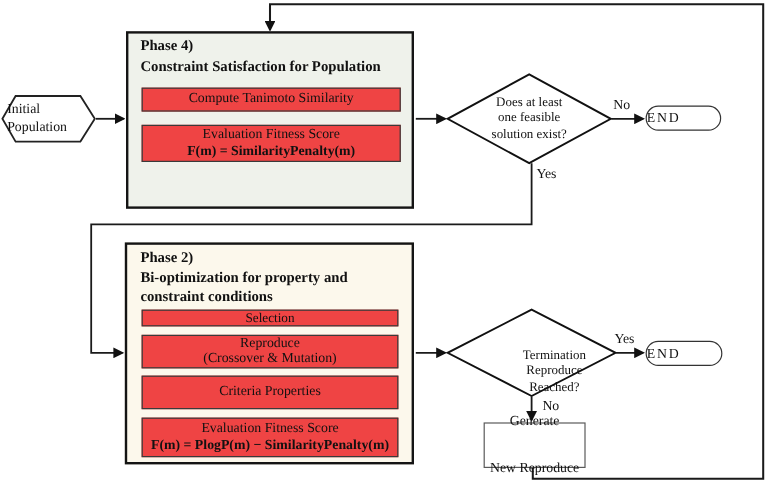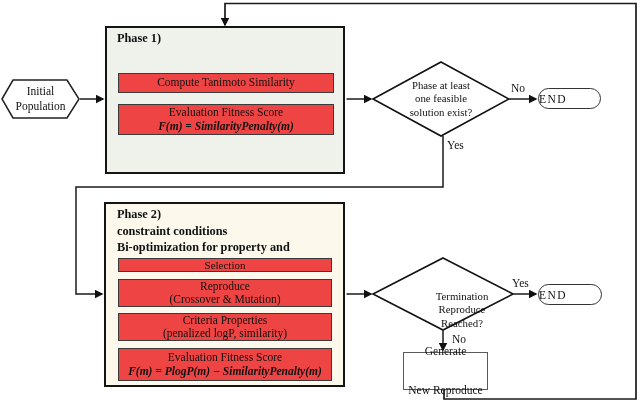--- a/index.html
+++ b/index.html
@@ -8,29 +8,29 @@
     font-family:"Liberation Serif", serif;color:#111;overflow:hidden;
   }
   svg{position:absolute;left:0;top:0;}
   .phase{position:absolute;border:2.5px solid #141414;box-sizing:border-box;}
   .ptitle{position:absolute;font-weight:bold;font-size:12.3px;line-height:16.5px;white-space:nowrap;}
   .stepbox{
     position:absolute;background:#ef4444;border:1px solid #3a3a3a;box-sizing:border-box;
     display:flex;flex-direction:column;justify-content:center;text-align:center;
     font-size:11.5px;line-height:13.5px;
   }
-  .math{font-style:italic;font-weight:600;}
+  .math{font-weight:600;}
   .endcap{
     position:absolute;background:#ffffff;border:1.4px solid #333;border-radius:12px;
     box-sizing:border-box;display:flex;align-items:center;justify-content:flex-start;
     font-size:11.5px;letter-spacing:1.5px;
   }
   .dtext{position:absolute;text-align:center;font-size:10.8px;line-height:13.4px;}
   .lbl{position:absolute;font-size:11.5px;line-height:12px;}
-  .hextext{position:absolute;text-align:center;font-size:11.5px;line-height:14.5px;}
+  .hextext{position:absolute;font-size:11.5px;line-height:14.5px;}
   .gnp{
     position:absolute;background:#fff;border:1px solid #5a5a5a;box-sizing:border-box;
     display:flex;flex-direction:column;justify-content:center;text-align:center;
     font-size:11.5px;line-height:15px;gap:24px;
   }
 </style>
 </head>
 <body>
 
 <div id="stage">
@@ -71,57 +71,57 @@
     <polygon points="443,258 513,294 443,330 373,294" fill="#ffffff" stroke="#111" stroke-width="1.6"></polygon>
   </svg>
 
   <div class="hextext" style="left:6px;top:84px;width:69px;">
     <div>Initial</div>
     <div>Population</div>
   </div>
 
   <div class="phase" style="left: 105px; top: 26px; width: 240px; height: 148px; background: rgb(239, 242, 235);"></div>
   <div class="ptitle" style="left:117px;top:30px;">
-    <div>Phase 1)</div>
+    <div>Phase 4)</div>
+    <div>Constraint Satisfaction for Population</div>
   </div>
   <div class="stepbox" style="left:118px;top:73px;width:216px;height:20px;">
     <div>Compute Tanimoto Similarity</div>
   </div>
   <div class="stepbox" style="left:118px;top:104px;width:216px;height:31px;">
     <div>Evaluation Fitness Score</div>
     <div class="math">F(m) = SimilarityPenalty(m)</div>
   </div>
 
   <div class="dtext" style="left:381px;top:79px;width:120px;">
-    <div>Phase at least</div>
+    <div>Does at least</div>
     <div>one feasible</div>
     <div>solution exist?</div>
   </div>
   <div class="lbl" style="left:511px;top:82px;">No</div>
   <div class="lbl" style="left:447px;top:139px;">Yes</div>
   <div class="endcap" style="left:538px;top:88px;width:63px;height:21px;">
     <span>END</span>
   </div>
 
   <div class="phase" style="left: 104px; top: 202px; width: 241px; height: 185px; background: rgb(252, 248, 236);"></div>
   <div class="ptitle" style="left:117px;top:206px;">
     <div>Phase 2)</div>
+    <div>Bi-optimization for property and</div>
     <div>constraint conditions</div>
-    <div>Bi-optimization for property and</div>
   </div>
   <div class="stepbox" style="left:118px;top:258px;width:214px;height:14px;font-size:11px;line-height:12px;">
     <div>Selection</div>
   </div>
   <div class="stepbox" style="left:118px;top:279px;width:214px;height:28px;">
     <div>Reproduce</div>
     <div>(Crossover &amp; Mutation)</div>
   </div>
   <div class="stepbox" style="left:118px;top:313px;width:214px;height:28px;">
     <div>Criteria Properties</div>
-    <div>(penalized logP, similarity)</div>
   </div>
   <div class="stepbox" style="left:118px;top:348px;width:214px;height:33px;">
     <div>Evaluation Fitness Score</div>
     <div class="math">F(m) = PlogP(m) − SimilarityPenalty(m)</div>
   </div>
 
   <div class="dtext" style="left:402px;top:274px;width:120px;margin-top:16px;">
     <div>Termination</div>
     <div>Reproduce</div>
     <div>Reached?</div>

